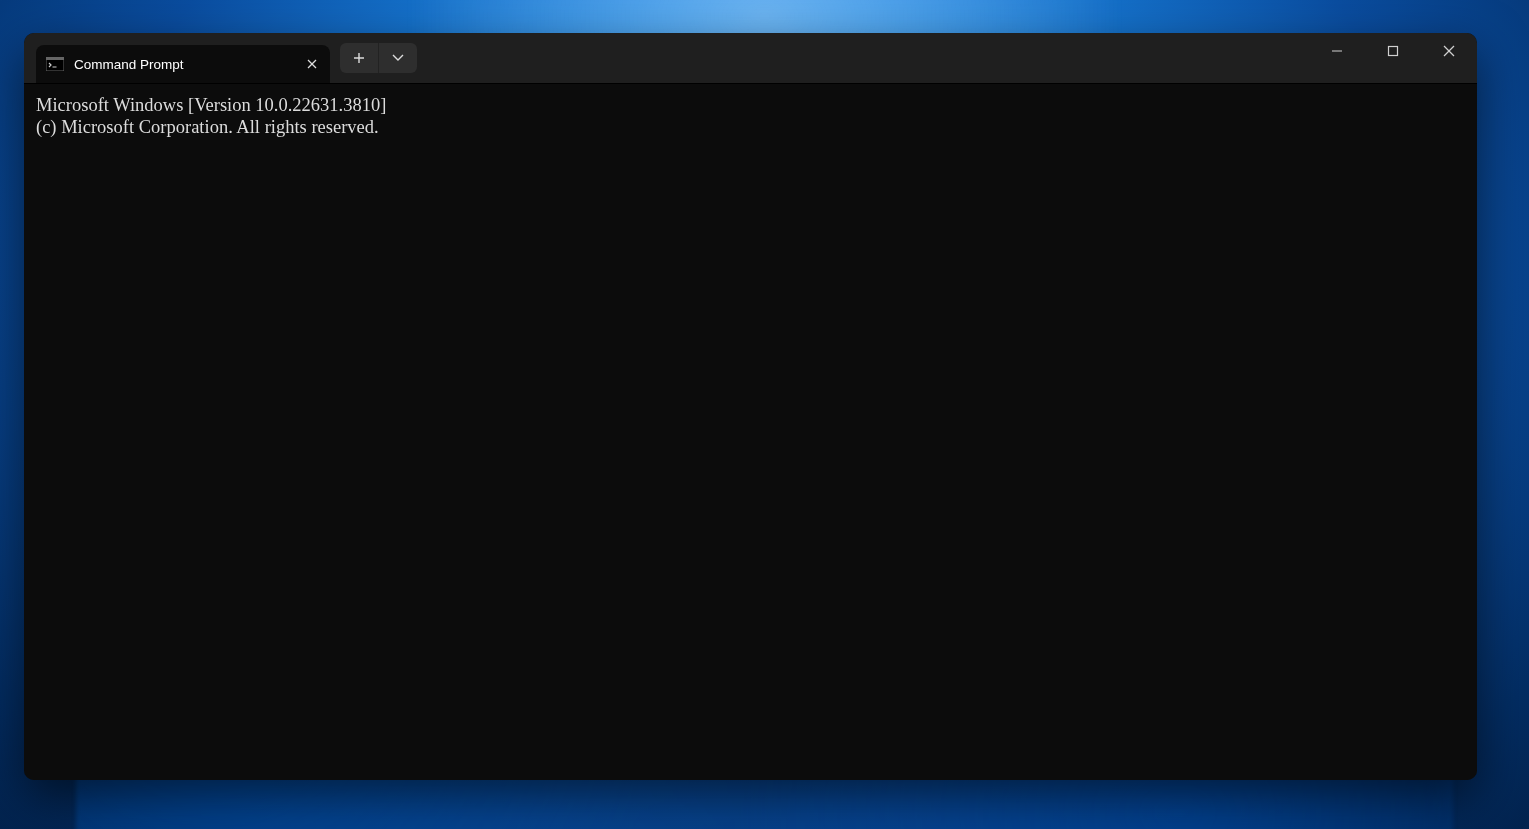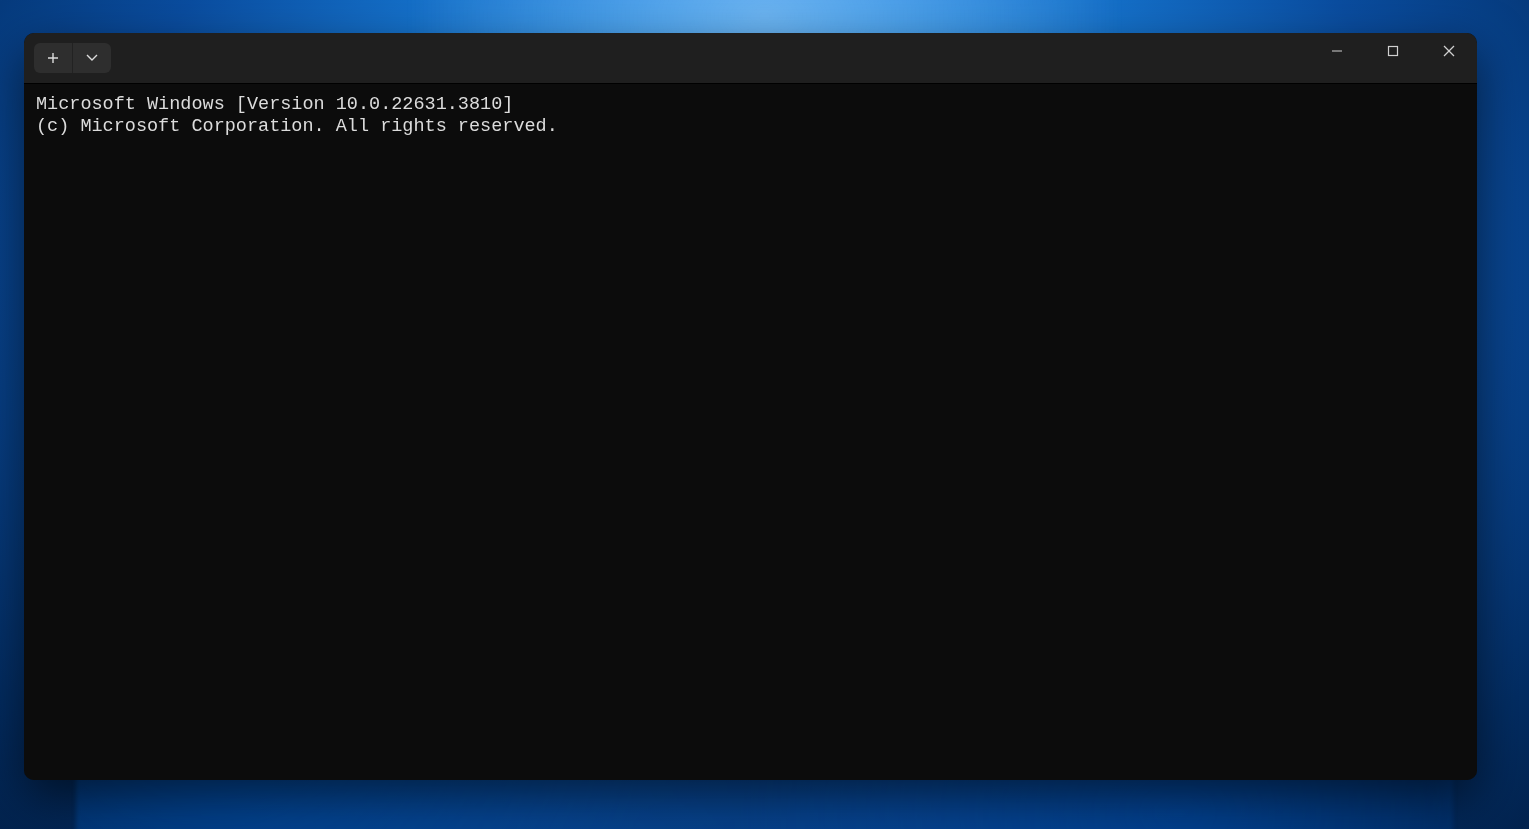--- a/index.html
+++ b/index.html
@@ -129,21 +129,21 @@
     display: flex;
     align-items: center;
     justify-content: center;
     color: #d0d0d0;
   }
 
   .terminal-body {
     flex: 1 1 auto;
     background: #0c0c0c;
     color: #dcdcdc;
-    font-family: Liberation Mono, monospace;
+    font-family: Liberation Serif, serif;
     font-size: 18.5px;
     line-height: 22px;
     padding: 10px 12px;
     white-space: pre;
     overflow: hidden;
   }
 
   .prompt-line {
     display: flex;
     align-items: center;
@@ -164,20 +164,37 @@
 </style>
 </head>
 <body>
 
 <div class="wallpaper"></div>
 
 <div class="terminal-window">
 
   <div class="titlebar">
 
+    <div class="tab">
+      <span class="tab-icon">
+        <svg viewBox="0 0 18 14" width="18" height="14">
+          <rect x="0" y="0" width="18" height="14" rx="1" fill="#000" stroke="#666" stroke-width="1"></rect>
+          <rect x="0" y="0" width="18" height="3" fill="#666"></rect>
+          <path d="M3 6 L5 8 L3 10" stroke="#ccc" stroke-width="1.2" fill="none"></path>
+          <line x1="6.5" y1="10" x2="10.5" y2="10" stroke="#ccc" stroke-width="1.2"></line>
+        </svg>
+      </span>
+      <span class="tab-title">Command Prompt</span>
+      <span class="tab-close-btn">
+        <svg viewBox="0 0 10 10" width="10" height="10">
+          <line x1="1" y1="1" x2="9" y2="9" stroke="currentColor" stroke-width="1.2"></line>
+          <line x1="9" y1="1" x2="1" y2="9" stroke="currentColor" stroke-width="1.2"></line>
+        </svg>
+      </span>
+    </div>
 
     <div class="tab-btn-group">
       <div class="new-tab-btn">
         <svg viewBox="0 0 12 12" width="12" height="12">
           <line x1="6" y1="1" x2="6" y2="11" stroke="currentColor" stroke-width="1.4"></line>
           <line x1="1" y1="6" x2="11" y2="6" stroke="currentColor" stroke-width="1.4"></line>
         </svg>
       </div>
       <div class="tab-arrow-btn">
         <svg viewBox="0 0 12 8" width="12" height="8">

